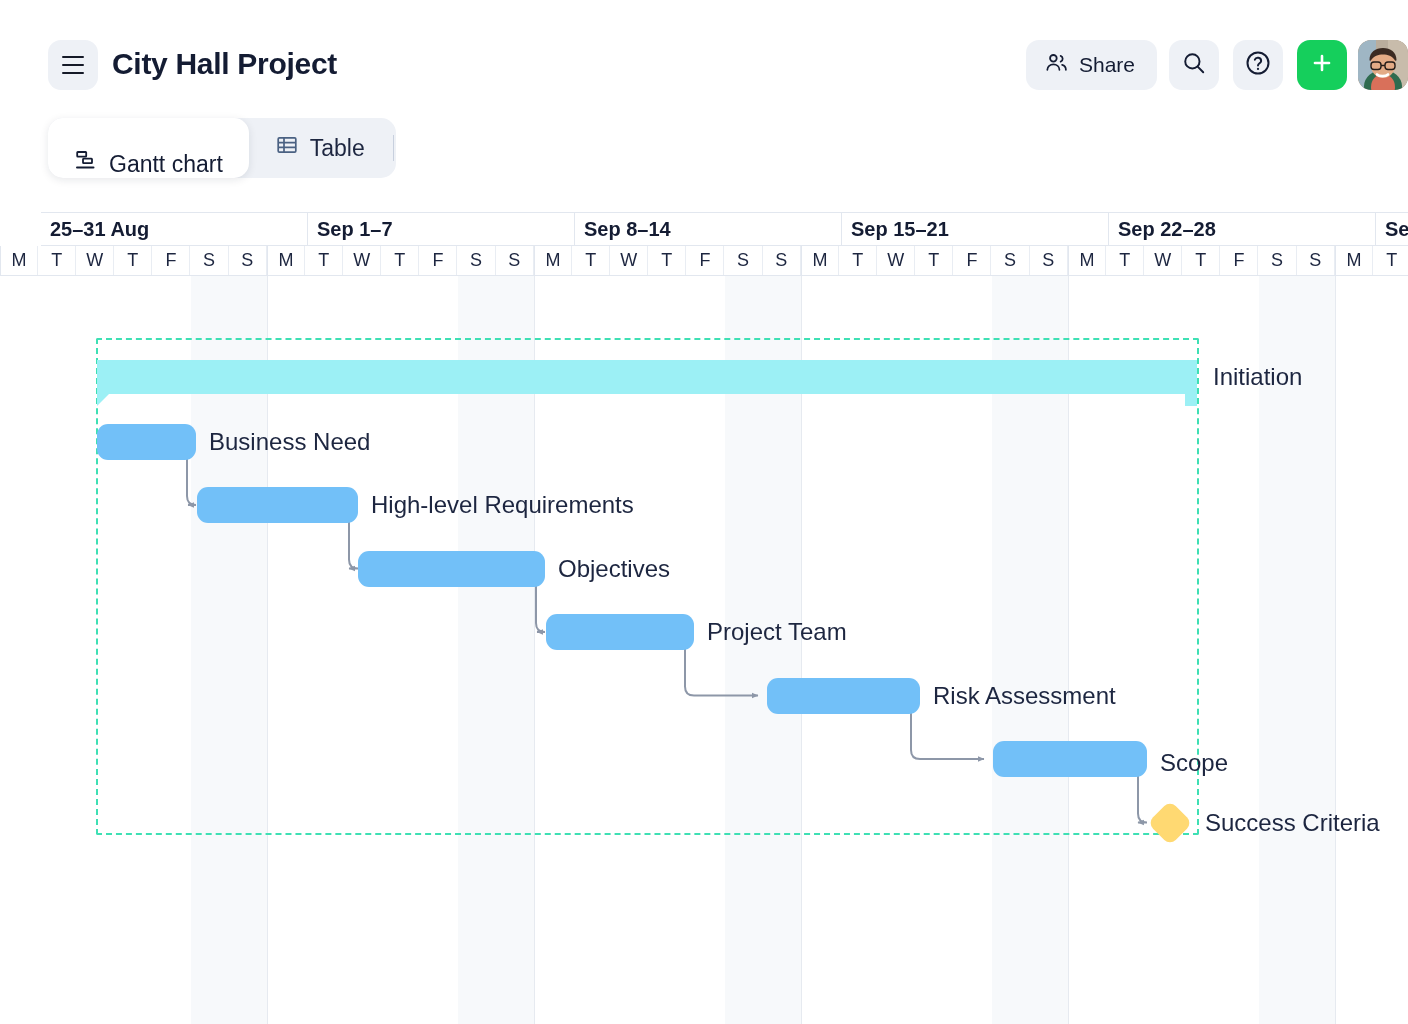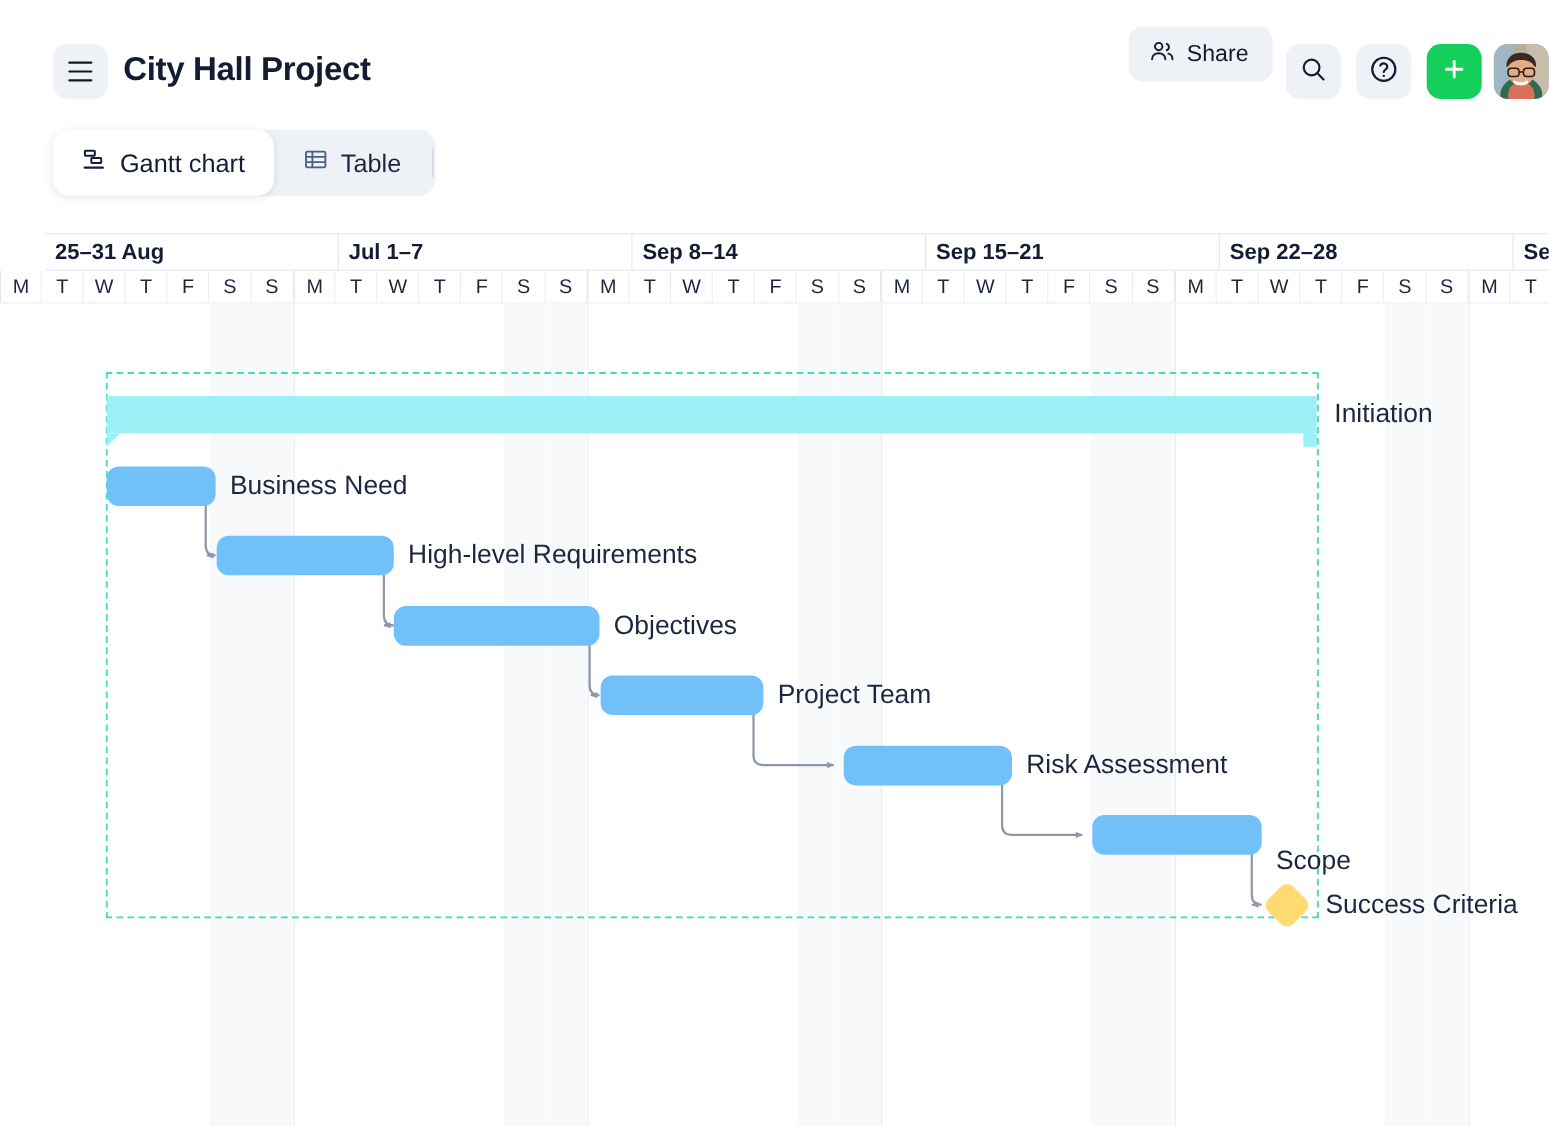--- a/index.html
+++ b/index.html
@@ -35,21 +35,21 @@
   .menu-btn .bars { display: flex; flex-direction: column; gap: 5.4px; }
 
   .page-title {
     position: absolute; left: 112px; top: 42px;
     font-size: 30px; font-weight: bold; color: #141c33;
     letter-spacing: -0.3px;
     line-height: 44px;
   }
 
   .share-btn {
-    position: absolute; right: 251px; top: 24px;
+    position: absolute; right: 251px; top: 40px;
     height: 50px; padding: 0 22px 0 18px;
     background: #eef1f6; border-radius: 13px;
     display: flex; align-items: center; gap: 10px;
     cursor: pointer;
     font-size: 21px; color: #141c33;
   }
   .icon-btn {
     position: absolute; top: 40px;
     width: 50px; height: 50px;
     background: #eef1f6; border-radius: 13px;
@@ -86,20 +86,21 @@
     display: flex; align-items: center; gap: 11px;
     height: 60px; padding: 0 26px;
     font-size: 23px; color: #141c33;
     cursor: pointer;
   }
   .tab.active {
     background: #ffffff;
     border-radius: 15px;
     box-shadow: 0 2px 8px rgba(20,28,51,0.10);
     font-weight: normal;
+    align-items: flex-end;
   }
   .tab.muted { color: #1d2640; }
   .tab-sep {
     width: 1px; height: 26px; background: #c8d0de; margin: 0 2px;
   }
 
   
   .timeline {
     position: absolute; left: 0; top: 212px;
     width: 1408px; height: 812px;
@@ -290,21 +291,21 @@
       <span>Table</span>
     </div>
 
     <div class="tab-sep"></div>
 
   </div>
 
   <div class="timeline">
     <div class="tl-weeks" id="tl-weeks">
         <div class="tl-week" style="left: 0px; width: 267px;">25–31 Aug</div>
-        <div class="tl-week" style="left: 267px; width: 267px;">Jul 1–7</div>
+        <div class="tl-week" style="left: 267px; width: 267px;">Sep 1–7</div>
         <div class="tl-week" style="left: 534px; width: 267px;">Sep 8–14</div>
         <div class="tl-week" style="left: 801px; width: 267px;">Sep 15–21</div>
         <div class="tl-week" style="left: 1068px; width: 267px;">Sep 22–28</div>
         <div class="tl-week" style="left: 1335px; width: 73px;">Sep 29</div>
       </div>
     <div class="tl-days" id="tl-days">
         <div class="tl-day weekstart" style="left: 0px; width: 38.1px;">M</div>
         <div class="tl-day" style="left: 38.1px; width: 38.1px;">T</div>
         <div class="tl-day" style="left: 76.2px; width: 38.1px;">W</div>
         <div class="tl-day" style="left: 114.3px; width: 38.1px;">T</div>
@@ -383,18 +384,18 @@
         <div class="task-label" style="left: 209px; top: 151.5px;">Business Need</div>
         <div class="task-bar" style="left: 197px; top: 211px; width: 161px; height: 36px;"></div>
         <div class="task-label" style="left: 371px; top: 215px;">High-level Requirements</div>
         <div class="task-bar" style="left: 358px; top: 274.5px; width: 187px; height: 36px;"></div>
         <div class="task-label" style="left: 558px; top: 278.5px;">Objectives</div>
         <div class="task-bar" style="left: 546px; top: 338px; width: 148px; height: 36px;"></div>
         <div class="task-label" style="left: 707px; top: 342px;">Project Team</div>
         <div class="task-bar" style="left: 767px; top: 401.5px; width: 153px; height: 36px;"></div>
         <div class="task-label" style="left: 933px; top: 405.5px;">Risk Assessment</div>
         <div class="task-bar" style="left: 993px; top: 465px; width: 154px; height: 36px;"></div>
-        <div class="task-label" style="left: 1160px; top: 493px;">Scope</div>
+        <div class="task-label" style="left: 1160px; top: 473px;">Scope</div>
         <div class="milestone" style="left: 1154px; top: 530.5px; width: 32px; height: 32px;"></div>
         <div class="task-label" style="left: 1205px; top: 532.5px;">Success Criteria</div>
       </div>
   </div>
 </div>
 
 </body></html>

